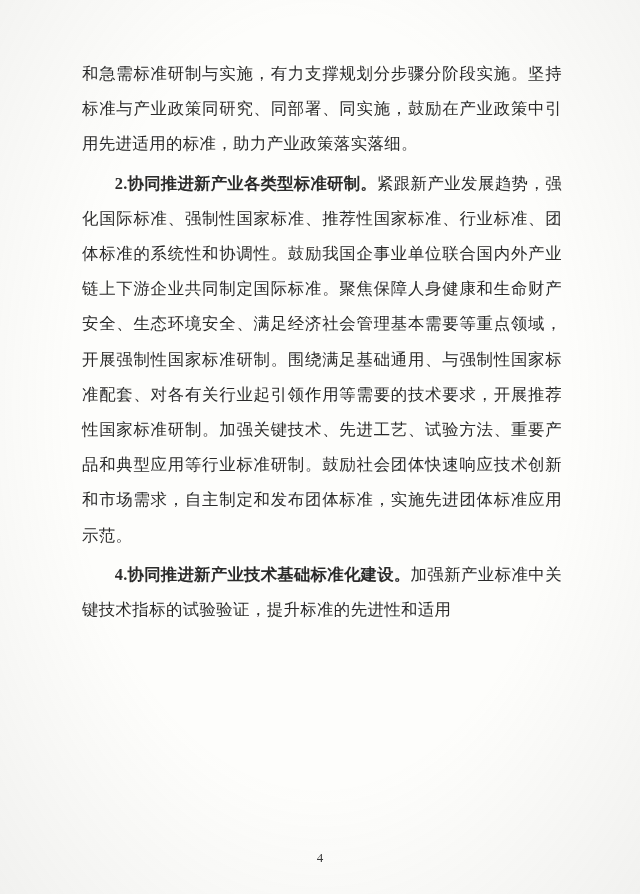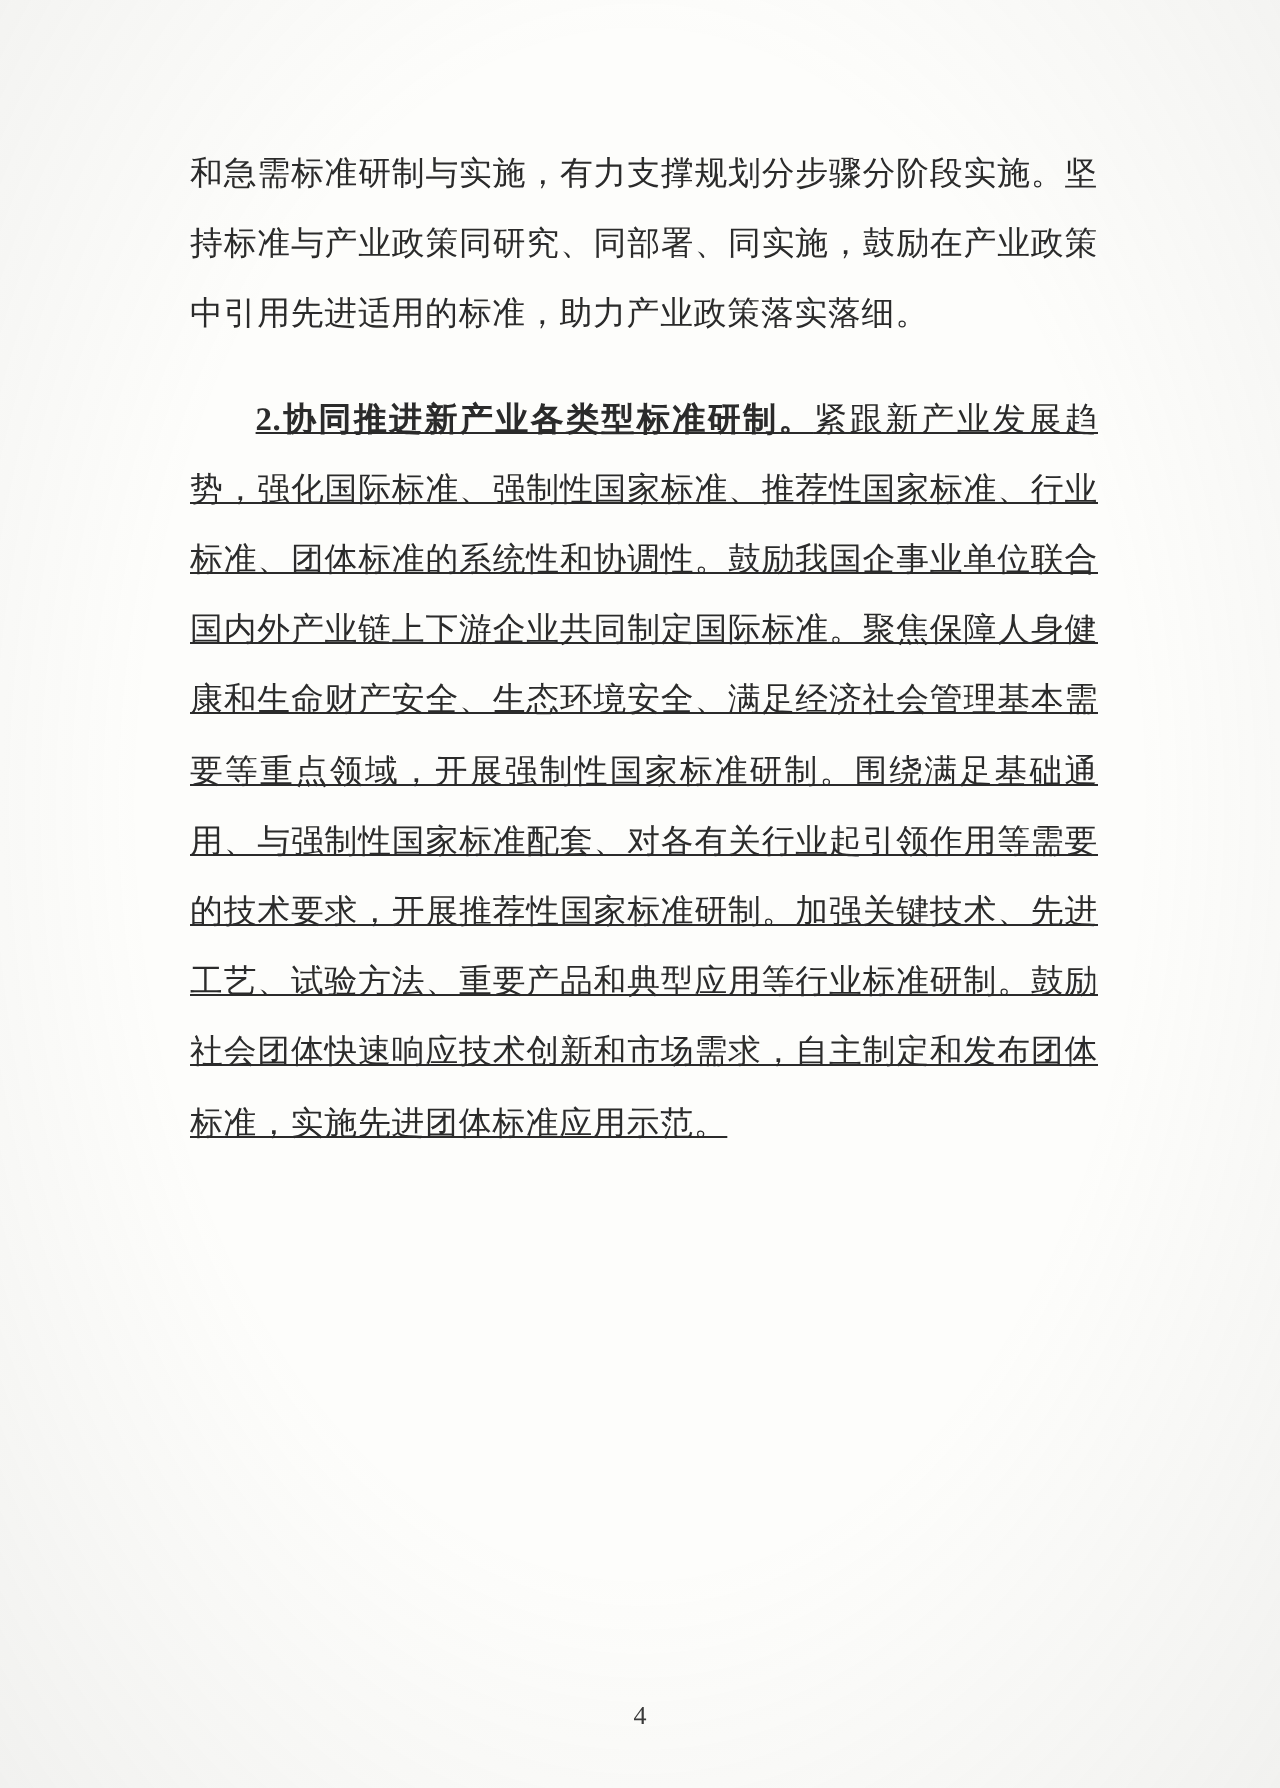--- a/index.html
+++ b/index.html
@@ -34,26 +34,25 @@
   .body-text {
     position: relative;
     color: #2b2b2b;
     font-size: 16.4px;
     line-height: 35.2px;
     text-align: justify;
     text-justify: inter-ideograph;
     letter-spacing: 0.4px;
   }
   .para {
-    margin: 17px;
+    margin: 4px;
     text-indent: 0;
   }
   .para.indent {
     text-indent: 2em;
-    text-decoration: underline;
   }
   .lead {
     font-weight: bold;
     letter-spacing: 0.2px;
   }
   .page-number {
     position: absolute;
     left: 0;
     right: 0;
     bottom: 28px;
@@ -72,18 +71,21 @@
 
     <p class="para">
       <span>和急需标准研制与实施，有力支撑规划分步骤分阶段实施。坚持标准与产业政策同研究、同部署、同实施，鼓励在产业政策中引用先进适用的标准，助力产业政策落实落细。</span>
     </p>
 
     <p class="para indent">
       <span class="lead">2.协同推进新产业各类型标准研制。</span><span>紧跟新产业发展趋势，强化国际标准、强制性国家标准、推荐性国家标准、行业标准、团体标准的系统性和协调性。鼓励我国企事业单位联合国内外产业链上下游企业共同制定国际标准。聚焦保障人身健康和生命财产安全、生态环境安全、满足经济社会管理基本需要等重点领域，开展强制性国家标准研制。围绕满足基础通用、与强制性国家标准配套、对各有关行业起引领作用等需要的技术要求，开展推荐性国家标准研制。加强关键技术、先进工艺、试验方法、重要产品和典型应用等行业标准研制。鼓励社会团体快速响应技术创新和市场需求，自主制定和发布团体标准，实施先进团体标准应用示范。</span>
     </p>
 
 
+    <p class="para indent">
+      <span class="lead">4.协同推进新产业技术基础标准化建设。</span><span>加强新产业标准中关键技术指标的试验验证，提升标准的先进性和适用</span>
+    </p>
 
   </div>
 
   <div class="page-number">4</div>
 
 </div>
 
 </body></html>

